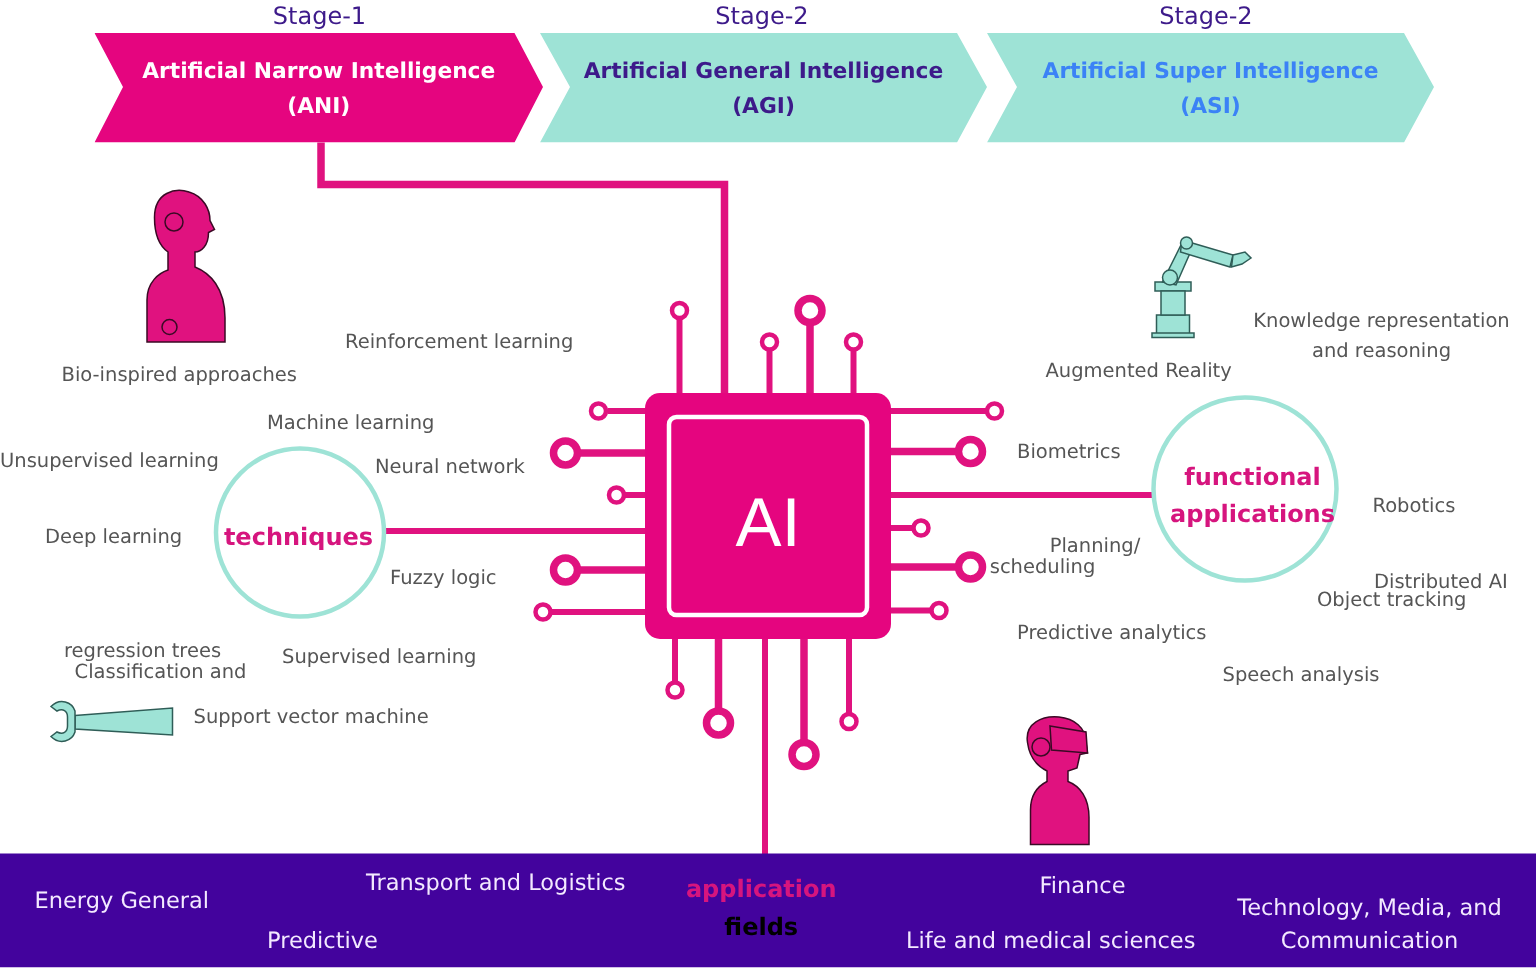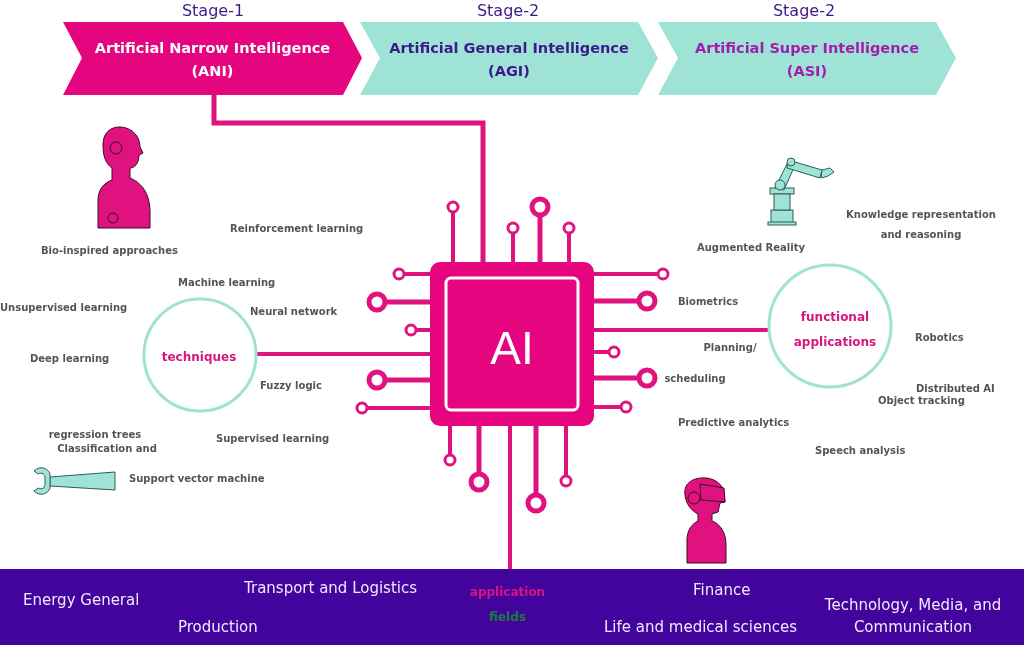--- a/index.html
+++ b/index.html
@@ -2,23 +2,23 @@
 <html><head>
 <meta charset="utf-8">
 <style>
   html, body { margin:0; padding:0; background:#ffffff; }
   body { width:1024px; height:645px; position:relative; overflow:hidden;
          font-family:"DejaVu Sans", "Liberation Sans", sans-serif; color:#4a4a4a; }
   .stage-label { position:absolute; top:1px; font-size:16px; color:#3d1a8a; text-align:center; width:200px; }
   .chev { position:absolute; top:22px; height:73px; }
   .chev svg { position:absolute; left:0; top:0; }
   .chev .txt { position:absolute; left:0; right:0; top:15px; text-align:center; font-size:14.5px; font-weight:bold; line-height:23px; }
-  .term { position:absolute; font-size:10px; color:#555555; white-space:nowrap; line-height:20px; font-weight:bold; }
+  .term { position:absolute; font-size:13px; color:#555555; white-space:nowrap; line-height:20px; font-weight:normal; }
   .term.c { text-align:center; }
-  .hub-label { position:absolute; font-size:12px; font-weight:bold; color:#d6157e; text-align:center; line-height:23px; }
+  .hub-label { position:absolute; font-size:16px; font-weight:bold; color:#d6157e; text-align:center; line-height:23px; }
   .bar { position:absolute; left:0; top:569px; width:1024px; height:76px; background:#43039d; }
   .field { position:absolute; color:#f3e9ff; font-size:15px; white-space:nowrap; text-align:center; line-height:22px; }
   svg#circuit { position:absolute; left:0; top:0; }
 </style>
 </head>
 <body>
 
 <div class="stage-label" style="left:113px;">Stage-1</div>
 <div class="stage-label" style="left:408px;">Stage-2</div>
 <div class="stage-label" style="left:704px;">Stage-2</div>
@@ -38,21 +38,21 @@
     </svg>
   <div class="txt" style="color:#3d1a8a;">
     <div>Artificial General Intelligence</div>
     <div>(AGI)</div>
   </div>
 </div>
 <div class="chev" style="left:658px;width:298px;">
   <svg width="298" height="73">
       <polygon points="0,0 278,0 298,36 278,73 0,73 20,36" fill="#9ee3d6"></polygon>
     </svg>
-  <div class="txt" style="color:#a21caf;">
+  <div class="txt" style="color:#3b82f6;">
     <div>Artificial Super Intelligence</div>
     <div>(ASI)</div>
   </div>
 </div>
 
 <svg id="circuit" width="1024" height="645">
   <g stroke="#e0127f" fill="none" stroke-linecap="butt">
 
     <path d="M214,95 V123 H483 V265" stroke-width="5"></path>
 
@@ -149,39 +149,39 @@
 <div class="term" style="left:230px;top:219px;">Reinforcement learning</div>
 <div class="term" style="left:41px;top:241px;">Bio-inspired approaches</div>
 <div class="term" style="left:178px;top:273px;">Machine learning</div>
 <div class="term" style="left:0px;top:298px;">Unsupervised learning</div>
 <div class="term" style="left:250px;top:302px;">Neural network</div>
 <div class="term" style="left:30px;top:349px;">Deep learning</div>
 <div class="hub-label" style="left:146px;top:346px;width:106px;">techniques</div>
 <div class="term" style="left:260px;top:376px;">Fuzzy logic</div>
 <div class="term c" style="left:37px;top:405px;width:140px;margin-top:34px;">Classification and</div>
 <div class="term c" style="left:25px;top:425px;width:140px;">regression trees</div>
-<div class="term" style="left:216px;top:429px;">Supervised learning</div>
+<div class="term" style="left:188px;top:429px;">Supervised learning</div>
 <div class="term" style="left:129px;top:469px;">Support vector machine</div>
 
 <div class="term c" style="left:826px;top:205px;width:190px;">Knowledge representation</div>
 <div class="term c" style="left:826px;top:225px;width:190px;">and reasoning</div>
 <div class="term" style="left:697px;top:238px;">Augmented Reality</div>
 <div class="term" style="left:915px;top:280px;margin-top:48px;">Robotics</div>
 <div class="term" style="left:678px;top:292px;">Biometrics</div>
 <div class="hub-label" style="left:770px;top:306px;width:130px;">functional</div>
 <div class="hub-label" style="left:770px;top:331px;width:130px;">applications</div>
 <div class="term" style="left:916px;top:337px;margin-top:42px;">Distributed AI</div>
-<div class="term c" style="left:680px;top:338px;width:100px;text-align:center;">Planning/</div>
+<div class="term c" style="left:680px;top:355px;width:100px;text-align:center;">Planning/</div>
 <div class="term c" style="left:645px;top:369px;width:100px;">scheduling</div>
 <div class="term" style="left:878px;top:391px;">Object tracking</div>
 <div class="term" style="left:678px;top:413px;">Predictive analytics</div>
 <div class="term" style="left:815px;top:441px;">Speech analysis</div>
 
 <div class="bar"></div>
 <div class="field" style="left:23px;top:589px;">Energy General</div>
 <div class="field" style="left:244px;top:577px;">Transport and Logistics</div>
-<div class="field" style="left:178px;top:616px;">Production</div>
+<div class="field" style="left:178px;top:616px;">Predictive</div>
 <div class="hub-label" style="left:445px;top:581px;width:125px;color:#d6157e;">application</div>
-<div class="hub-label" style="left:445px;top:606px;width:125px;color:#15803d;">fields</div>
+<div class="hub-label" style="left:445px;top:606px;width:125px;color:#000000;">fields</div>
 <div class="field" style="left:693px;top:579px;">Finance</div>
 <div class="field" style="left:604px;top:616px;">Life and medical sciences</div>
 <div class="field" style="left:808px;top:594px;width:210px;">Technology, Media, and</div>
 <div class="field" style="left:808px;top:616px;width:210px;">Communication</div>
 
 </body></html>

